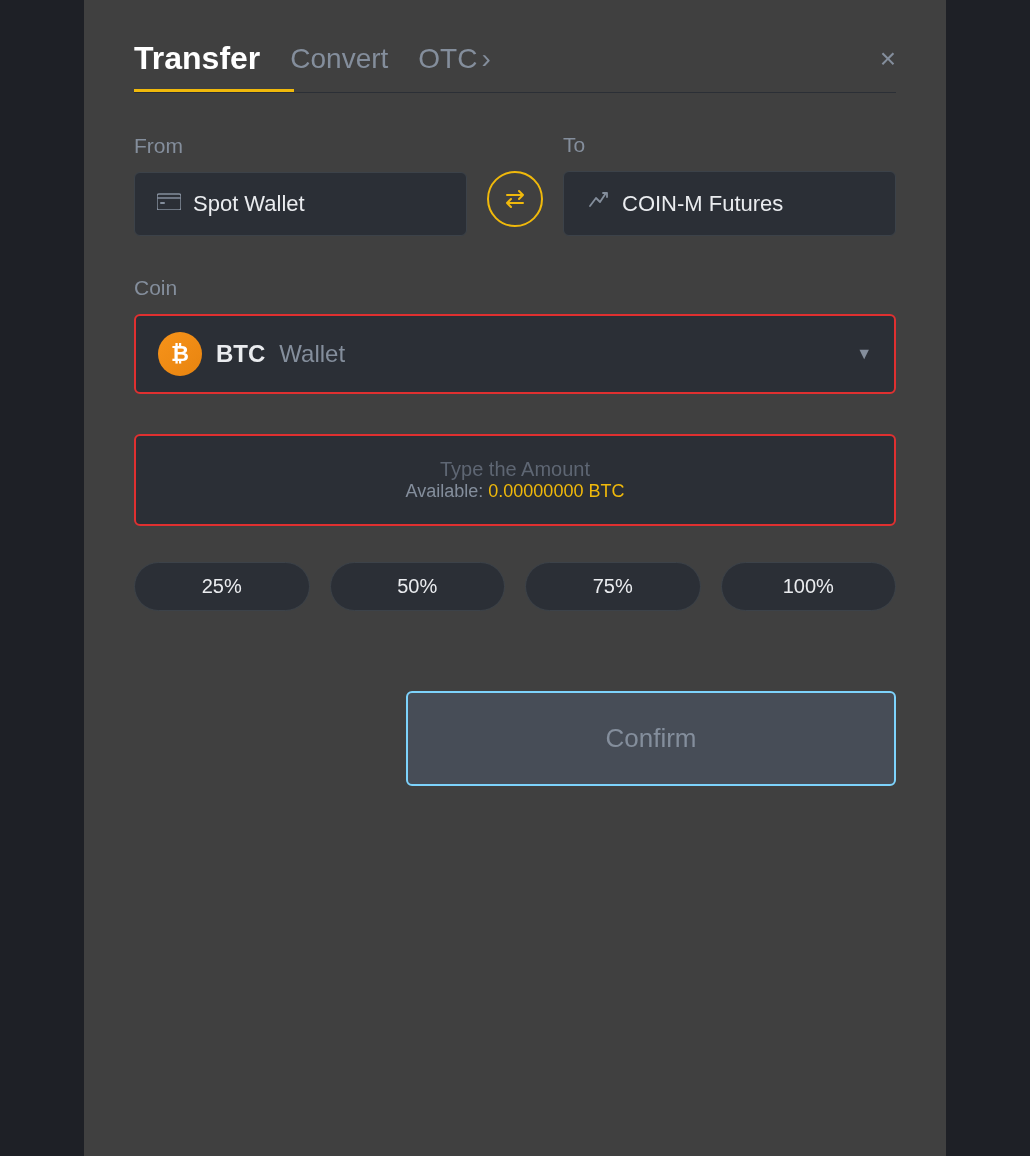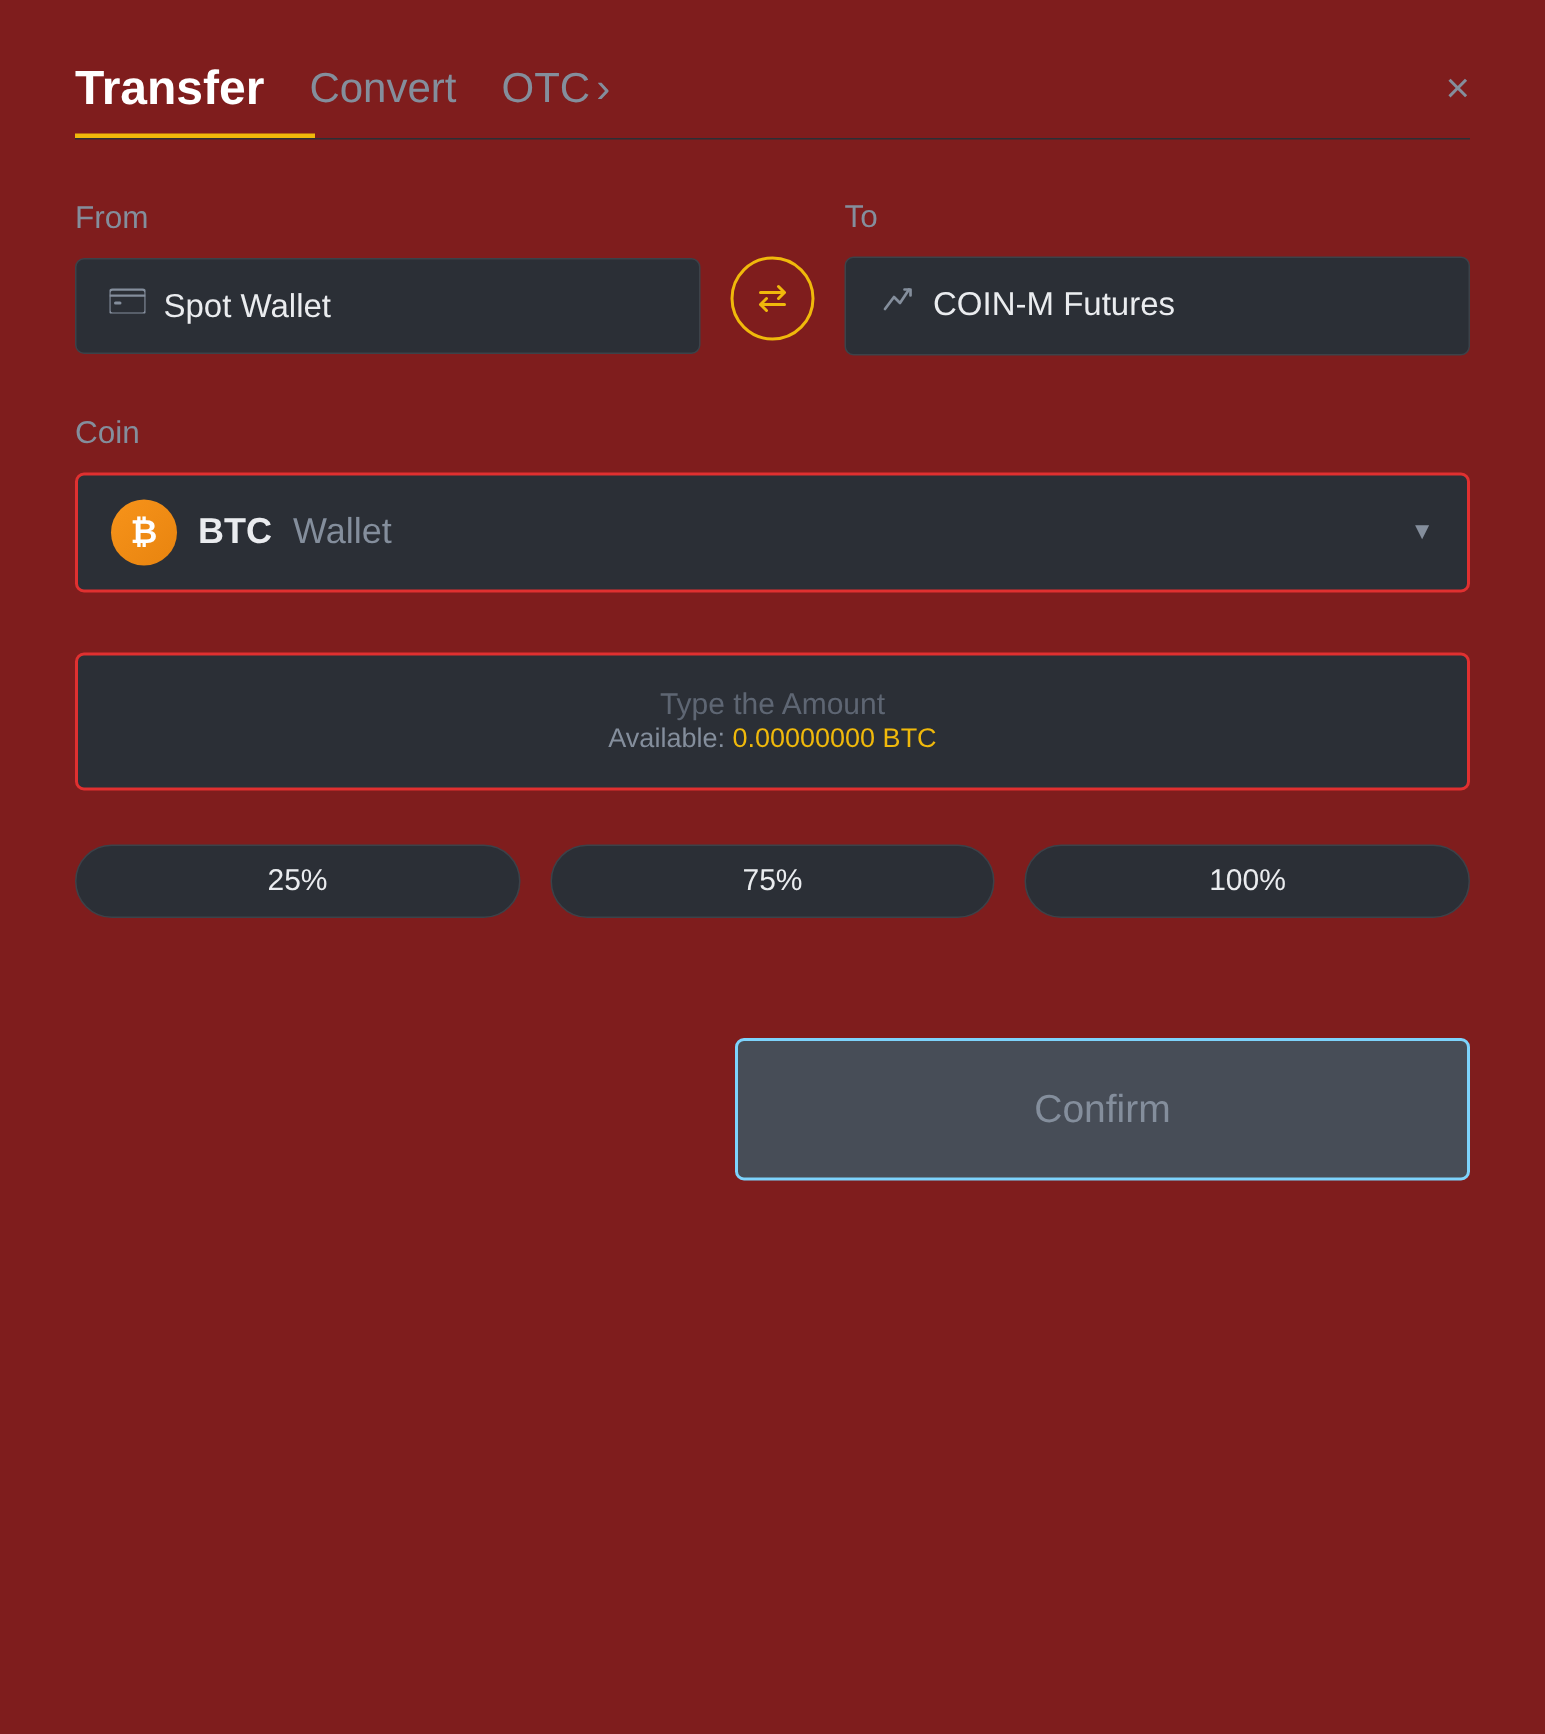--- a/index.html
+++ b/index.html
@@ -11,22 +11,22 @@
     body {
       background-color: #1e2026;
       display: flex;
       justify-content: center;
       align-items: center;
       min-height: 100vh;
       font-family: -apple-system, BlinkMacSystemFont, 'Segoe UI', sans-serif;
     }
 
     .modal {
-      background-color: #7f1d1d;
-      width: 1030px;
+      background-color: #404040;
+      width: 862px;
       min-height: 1156px;
       position: relative;
       padding: 40px 50px 60px 50px;
     }
 
     
     .header {
       display: flex;
       align-items: center;
       gap: 30px;
@@ -102,21 +102,21 @@
       color: #848e9c;
       margin-bottom: 14px;
     }
 
     .wallet-selector {
       background-color: #2b2f36;
       border: 1px solid #3c4249;
       border-radius: 6px;
       padding: 18px 22px;
       display: flex;
-      align-items: flex-start;
+      align-items: center;
       gap: 12px;
       cursor: pointer;
       width: 100%;
     }
 
     .wallet-icon {
       font-size: 20px;
       color: #848e9c;
     }
 
@@ -356,20 +356,21 @@
       <span class="amount-placeholder">Type the Amount</span>
       <span class="available-text">
         <span>Available:</span>
         <span class="available-amount">0.00000000 BTC</span>
       </span>
     </div>
   </div>
 
   <div class="percent-buttons">
     <button class="percent-btn">25%</button>
+    <button class="percent-btn">50%</button>
     <button class="percent-btn">75%</button>
     <button class="percent-btn">100%</button>
   </div>
 
   <div class="bottom-section">
     <div class="red-arrow">
       <svg class="arrow-svg" viewBox="0 0 120 90" fill="none">
         <polygon points="0,20 70,20 70,0 120,45 70,90 70,70 0,70" fill="#e03030"></polygon>
       </svg>
     </div>

